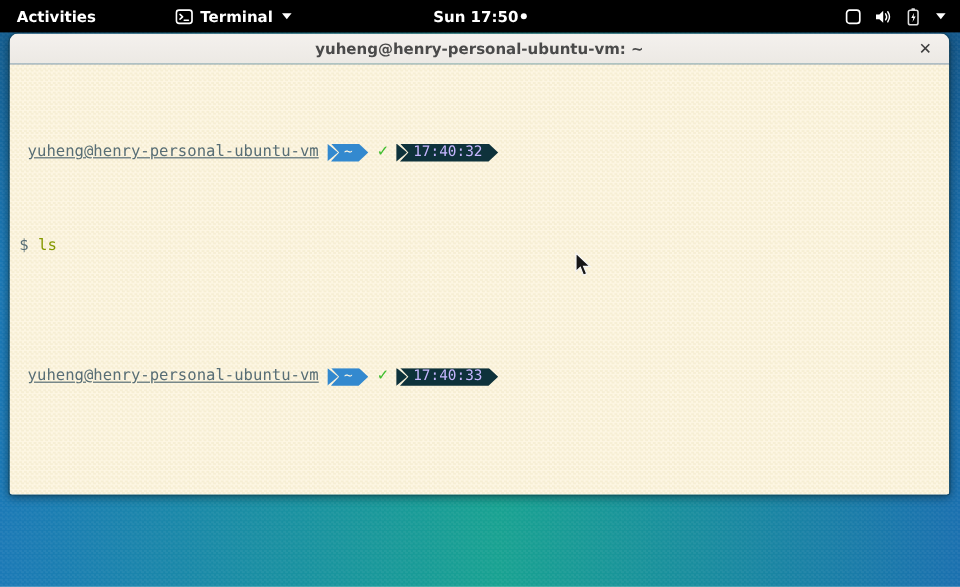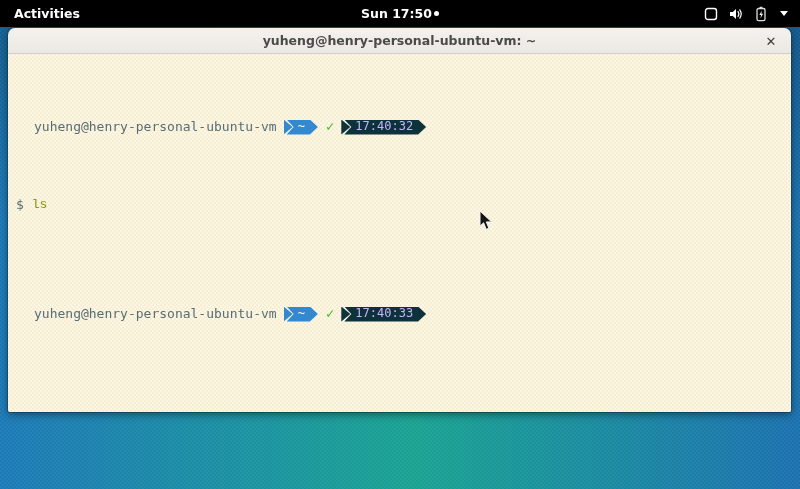--- a/index.html
+++ b/index.html
@@ -68,33 +68,44 @@
     padding:0 13px 1px 11px; height:15px; display:inline-flex; align-items:center;
     clip-path:polygon(0 0, calc(100% - 8px) 0, 100% 50%, calc(100% - 8px) 100%, 0 100%, 7px 50%);
   }
   .lead-arrow{
     width:9px; height:15px; display:inline-block; margin-right:-6px;
     clip-path:polygon(0 0, 100% 50%, 0 100%);
   }
   .blue  { background:#3389cf; color:#fdf6e3; }
   .darkb { background:#0e323b; color:#c4b5fd; }
   .check { color:#3fbe2e; font-weight:bold; font-size:14px; margin:0 7px 0 8px; }
-  .prompt-user{ margin-left:18px; }
-  .cmd-green{ color:#859900;font-family:Liberation Mono, monospace; }
+  .prompt-user{ margin-left:7px;text-decoration:underline; }
+  .cmd-green{ color:#859900; }
   .dirs{ color:#2aa198; }
 
   
   .mouse{ position:absolute; left:479px; top:210px; z-index:60; pointer-events:none; }
 </style>
 </head>
 <body>
 
 <div class="topbar">
   <div class="activities">Activities</div>
 
+  <div class="appmenu">
+    <span>
+      <svg width="15" height="14" viewBox="0 0 15 14">
+        <rect x="1" y="1.5" width="13" height="11" rx="2.2" fill="none" stroke="#fff" stroke-width="1.4"></rect>
+        <path d="M4 5 L6.2 7 L4 9" fill="none" stroke="#fff" stroke-width="1.3" stroke-linecap="round" stroke-linejoin="round"></path>
+        <line x1="7.5" y1="9.8" x2="11" y2="9.8" stroke="#fff" stroke-width="1.3" stroke-linecap="round"></line>
+      </svg>
+    </span>
+    <span>Terminal</span>
+    <span class="caret"></span>
+  </div>
 
   <div class="clock">
     <span>Sun 17:50</span>
     <span class="clock-dot"></span>
   </div>
 
   <div class="sysarea">
     <span>
       <svg width="14" height="14" viewBox="0 0 14 14">
         <rect x="1.5" y="1.5" width="11" height="11" rx="2.5" fill="none" stroke="#fff" stroke-width="1.4"></rect>

